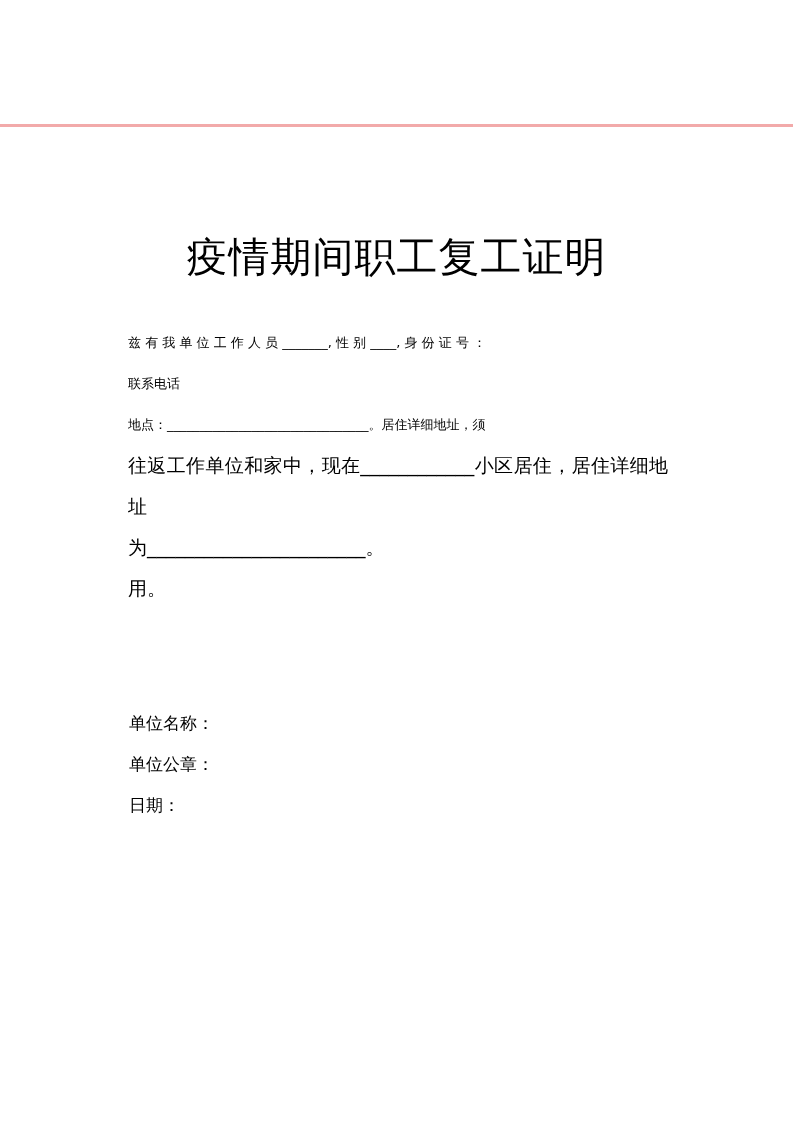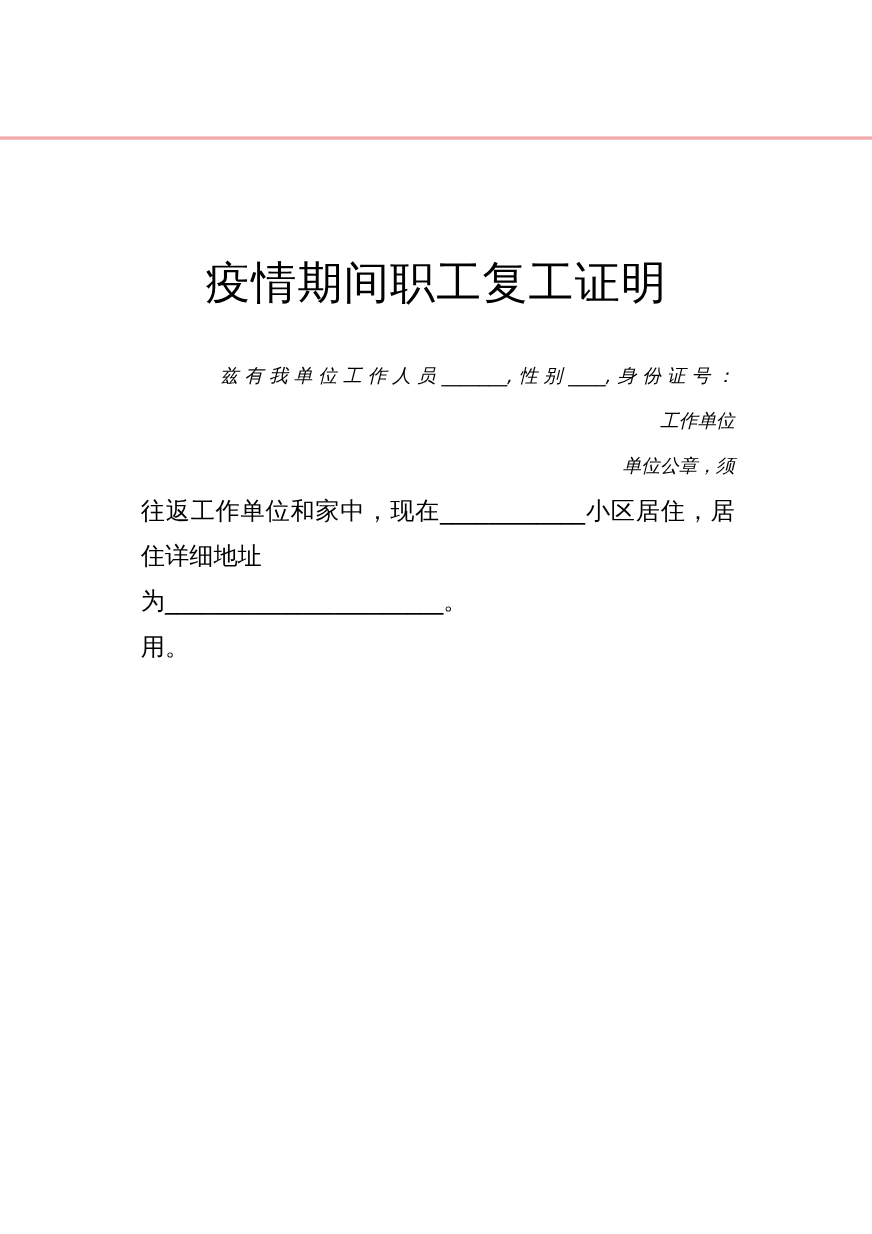--- a/index.html
+++ b/index.html
@@ -41,32 +41,31 @@
     letter-spacing: 1px;
     font-family: "DejaVu Sans", "Liberation Sans", sans-serif;
   }
   .body-block {
     position: absolute;
     left: 128px;
     top: 322px;
     width: 540px;
   }
   .para {
-    font-size: 22px;
+    font-size: 19px;
     line-height: 41px;
     text-align: justify;
     text-justify: inter-ideograph;
   }
   .justify-row {
     display: flex;
-    justify-content: flex-end;
-    font-size: 17px;
+    justify-content: flex-start;
+    font-size: 13px;
     line-height: 41px;
     white-space: nowrap;
-    font-style: italic;
   }
   .justify-row .seg {
     white-space: pre;
   }
   .signature-block {
     position: absolute;
     left: 129px;
     top: 703px;
     width: 540px;
   }
@@ -84,31 +83,37 @@
 
   <h1 class="doc-title">疫情期间职工复工证明</h1>
 
   <div class="body-block">
 
     <div class="justify-row">
       <span class="seg">兹 有 我 单 位 工 作 人 员 _______, 性 别 ____, 身 份 证 号 ：</span>
     </div>
 
     <div class="justify-row">
-      <span class="seg">工作单位</span>
+      <span class="seg">联系电话</span>
     </div>
 
     <div class="justify-row">
-      <span class="seg">单位公章，须</span>
+      <span class="seg">地点：_______________________________。</span>
+      <span class="seg">居住详细地址，须</span>
     </div>
 
     <div class="para">往返工作单位和家中，现在____________小区居住，居住详细地址</div>
 
     <div class="para">为_______________________。</div>
 
 
 
     <div class="para">用。</div>
 
   </div>
 
+  <div class="signature-block">
+    <div class="sig-line">单位名称：</div>
+    <div class="sig-line">单位公章：</div>
+    <div class="sig-line">日期：</div>
+  </div>
 
 </div>
 
 </body></html>

